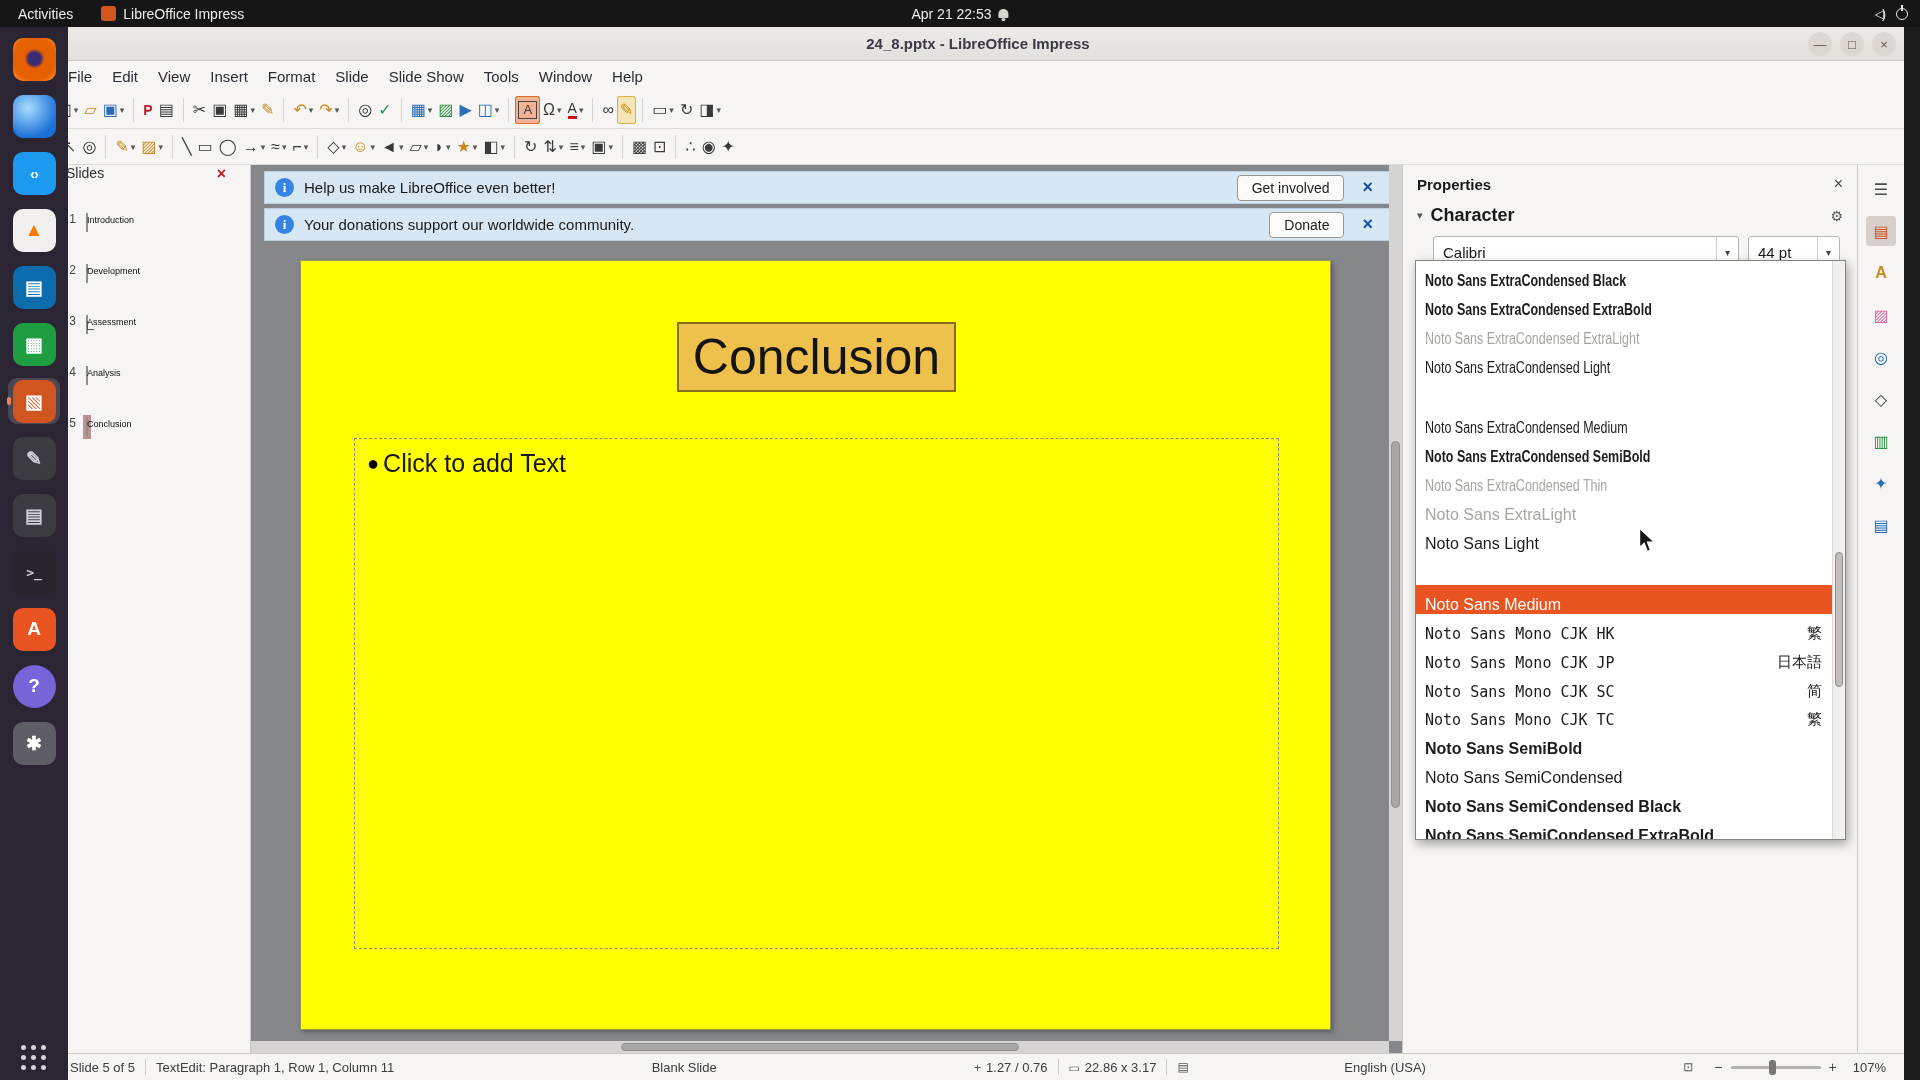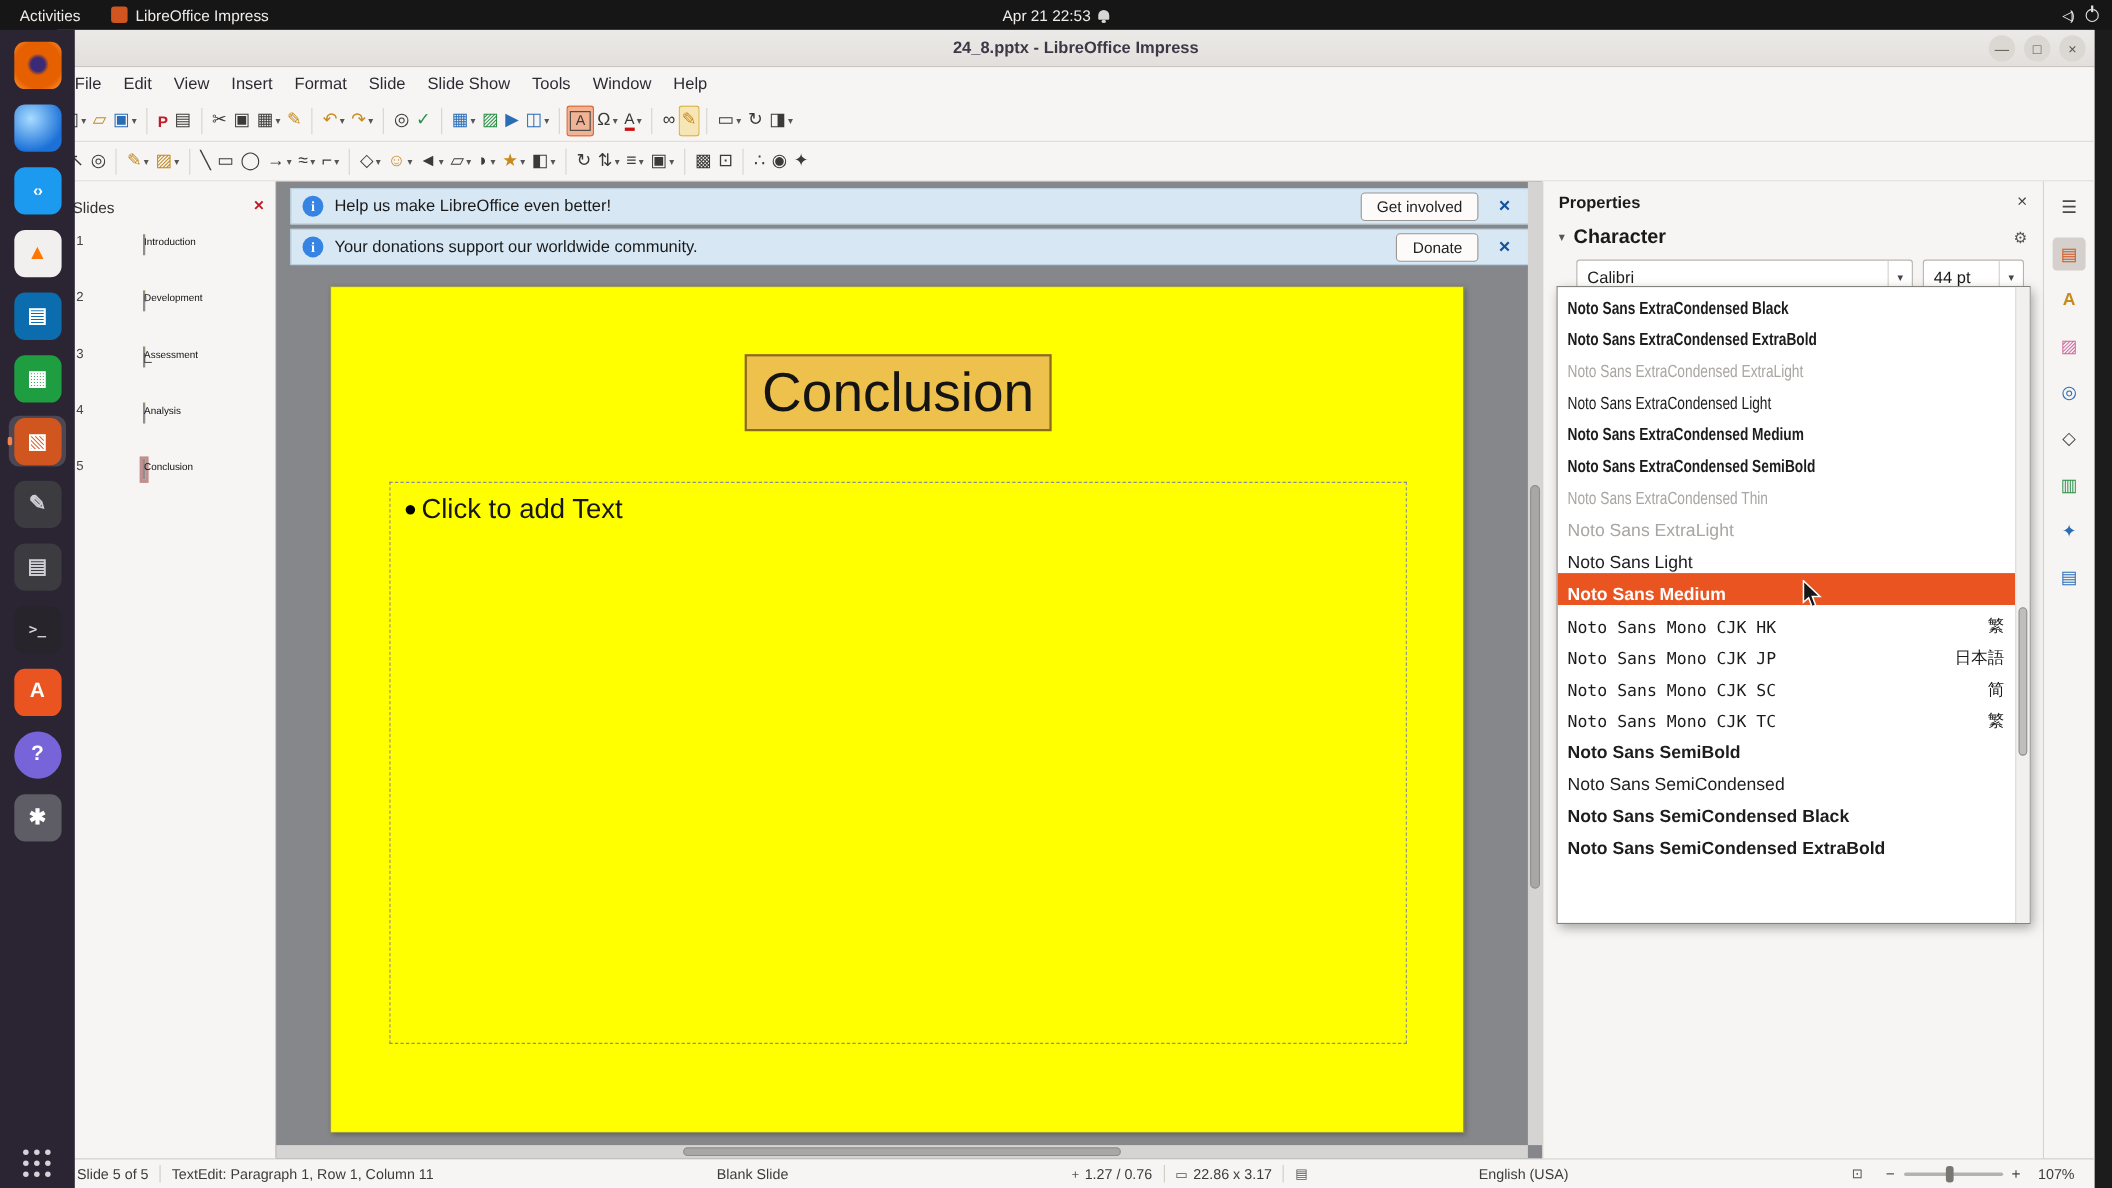--- a/index.html
+++ b/index.html
@@ -67,26 +67,26 @@
   .tb.boxA .g { border:1.5px solid #444; padding:0 4px; font-size:13px; line-height:16px; }
   .tb.redline .g { border-bottom:3px solid #cc1111; line-height:15px; font-size:14px; }
   .tb.active-red { background:#f2b294; box-shadow:inset 0 0 0 1px #dd6a35; }
   .tb.active-amber { background:#f7e6b5; box-shadow:inset 0 0 0 1px #d8b24a; }
 
   
   #mainrow { flex:1; display:flex; min-height:0; }
 
   
   #slidespanel { width:199px; background:#f6f5f4; border-right:1px solid #cfcac6; display:flex; flex-direction:column; }
-  .sp-header { height:32px; display:flex; align-items:flex-end; padding:0 10px 0 14px; font-size:14px; color:#333; }
+  .sp-header { height:32px; display:flex; align-items:flex-start; padding:0 24px 0 14px; font-size:14px; color:#333; }
   .sp-close { margin-left:auto; color:#c01c28; font-weight:bold; font-size:16px; }
   .thumb-list { padding:14px 0 0 10px; }
   .thumb-item { display:flex; gap:7px; margin-bottom:27px; }
   .thumb-num { font-size:12px; color:#444; width:14px; text-align:right; padding-top:1px; }
-  .thumb-frame { border:3px solid transparent;margin-left:44px; }
+  .thumb-frame { border:3px solid transparent; }
   .thumb-item.selected .thumb-frame { border-color:#c08f8f; background:#e7c6c4; }
   .thumb { position:relative; width:127px; height:96px; background:#ffff00; border:1px solid #8d8d8d; overflow:hidden; }
   .mini-title { position:absolute; top:6%; left:0; width:100%; text-align:center; font-size:9px; color:#111; }
   .mini-graybox { position:absolute; left:10%; top:24%; width:30%; height:28%;
     background:repeating-linear-gradient(#7c7c7c 0 2px, #aaa 2px 4px); border:1px solid #666; }
   .mini-chart { position:absolute; left:13%; top:30%; width:54%; height:52%; border-left:1px solid #555; border-bottom:1px solid #555; display:flex; align-items:flex-end; gap:2px; padding:0 3px; }
   .mini-chart i { flex:1; display:block; }
   .mc1{height:82%;background:#cc2222;} .mc2{height:52%;background:#2255cc;} .mc3{height:66%;background:#22aa44;}
   .mc4{height:38%;background:#cc2222;} .mc5{height:58%;background:#2255cc;} .mc6{height:26%;background:#8844aa;}
   .mini-table { position:absolute; left:8%; top:32%; width:84%; }
@@ -128,21 +128,21 @@
   .combo .val { padding:0 9px; font-size:15px; color:#1a1a1a; flex:1; }
   .combo .arrow { width:22px; height:100%; border-left:1px solid #d5d0cb; display:flex; align-items:center; justify-content:center; font-size:10px; color:#444; }
   #font-name-combo { width:306px; }
   #font-size-combo { width:92px; }
 
   #font-dropdown { position:absolute; left:12px; top:95px; width:431px; height:580px; background:#ffffff; border:1px solid #86827d; box-shadow:2px 4px 10px rgba(0,0,0,.35); z-index:30; display:flex; }
   .f-list { flex:1; display:flex; flex-direction:column; overflow:hidden; }
   .f-row { height:28.9px; flex:0 0 28.9px; display:flex; align-items:flex-end; justify-content:space-between; padding:0 10px 0 9px; font-size:16px; color:#1c1c1c; white-space:nowrap; }
   .f-row .f-name { display:inline-block; }
   .f-bold { font-weight:bold; }
-  .f-semi { font-weight:bold; }
+  .f-semi { font-weight:normal;margin-top:32px; }
   .f-muted { color:#a8a5a2; }
   .f-mono .f-name { font-family:"DejaVu Sans Mono",monospace; font-size:15px; }
   .f-cond .f-name { transform:scaleX(.78); transform-origin:left center; }
   .f-sel { background:#E95420; color:#ffffff; }
   .f-sample { font-size:15px; color:#1c1c1c; }
   .f-scroll { width:13px; background:#f1f0ef; border-left:1px solid #dcdad7; position:relative; }
   .f-scroll .thumb { position:absolute; left:2px; width:8px; top:291px; height:135px; background:#c0bdba; border-radius:4px; }
 
   
   #tabstrip { width:47px; background:#f6f5f4; border-left:1px solid #cfcac6; display:flex; flex-direction:column; align-items:center; gap:12px; padding-top:9px; }

